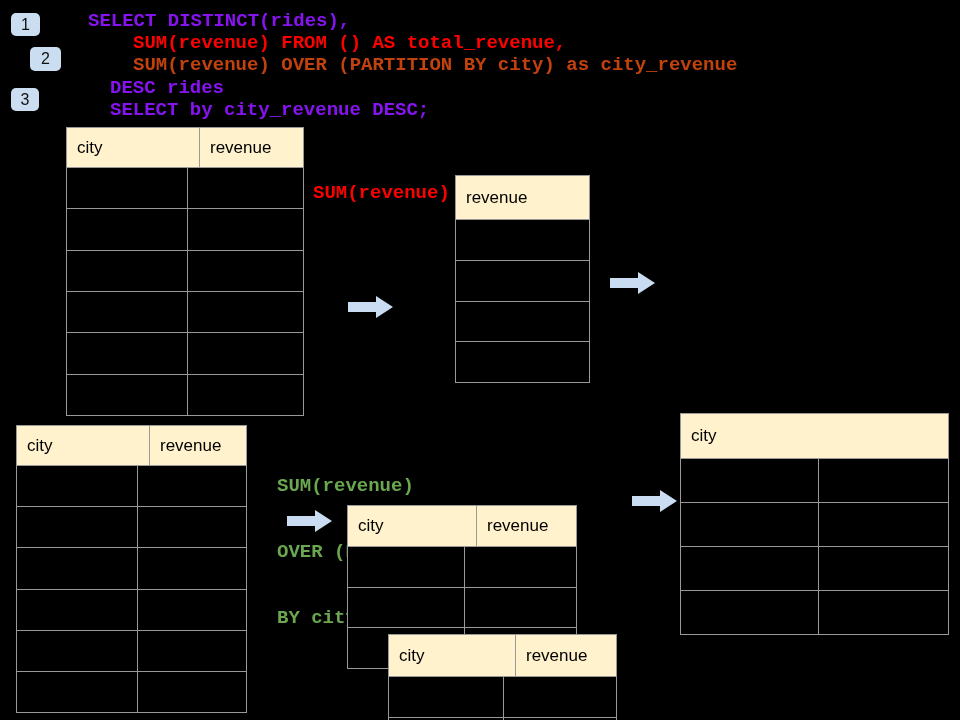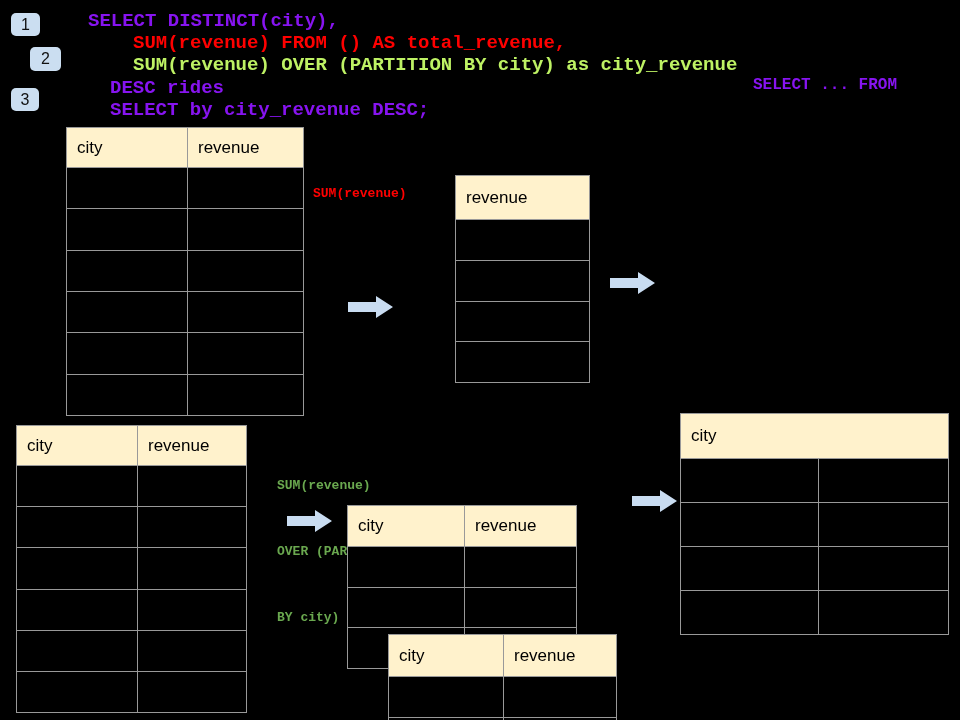--- a/index.html
+++ b/index.html
@@ -5,57 +5,56 @@
   html,body{margin:0;padding:0;}
   body{width:960px;height:720px;background:#000;overflow:hidden;position:relative;
        font-family:"Liberation Sans",sans-serif;}
 
   
   .code{position:absolute;font-family:"Liberation Mono","DejaVu Sans Mono",monospace;
         font-weight:bold;font-size:19px;line-height:22px;white-space:pre;}
   .code-sm{position:absolute;font-family:"Liberation Mono","DejaVu Sans Mono",monospace;
         font-weight:bold;font-size:16px;line-height:21px;white-space:pre;}
   .ann{position:absolute;font-family:"Liberation Mono","DejaVu Sans Mono",monospace;
-        font-weight:bold;font-size:13px;line-height:23px;white-space:pre;}
+        font-weight:bold;font-size:19px;line-height:23px;white-space:pre;}
 
   
   .badge{position:absolute;background:#CBDEF1;border-radius:5px;
          display:flex;align-items:center;justify-content:center;
          font-size:16px;color:#111;font-family:"Liberation Sans",sans-serif;}
 
   
   .tbl{position:absolute;display:flex;flex-direction:column;box-sizing:border-box;
        border:1px solid #999999;background:#000;}
   .row{display:flex;flex:1 1 0;border-top:1px solid #999999;min-height:0;}
-  .row.head{flex:0 0 auto;border-top:none;background:#FFF2CC;}
+  .row.head{flex:0 0 auto;border-top:none;background:#FFF2CC;gap:12px;}
   .cell{display:flex;align-items:center;box-sizing:border-box;border-left:1px solid #999999;
         padding-left:10px;font-size:17px;color:#000;min-width:0;}
   .cell:first-child{border-left:none;}
   .cell.grow{flex:1 1 auto;}
 
   
   .arrow{position:absolute;width:46px;height:24px;}
   .arrow svg{display:block;width:100%;height:100%;}
   .arrow polygon{fill:#C9DCF1;}
 </style>
 </head>
 <body>
 
 <div class="badge" style="left:11px;top:13px;width:29px;height:23px;">1</div>
 <div class="badge" style="left:30px;top:47px;width:31px;height:24px;">2</div>
 <div class="badge" style="left:11px;top:88px;width:28px;height:23px;">3</div>
 
-<div class="code" style="left: 88px; top: 10px; color: rgb(135, 20, 240);">SELECT DISTINCT(city),</div>
+<div class="code" style="left: 88px; top: 10px; color: rgb(135, 20, 240);">SELECT DISTINCT(rides),</div>
 <div class="code" style="left: 133px; top: 32px; color: rgb(255, 0, 0);">SUM(revenue) FROM () AS total_revenue,</div>
-<div class="code" style="left: 133px; top: 54px; color: #bef264;">SUM(revenue) OVER (PARTITION BY city) as city_revenue</div>
+<div class="code" style="left: 133px; top: 54px; color: #c2410c;">SUM(revenue) OVER (PARTITION BY city) as city_revenue</div>
 <div class="code" style="left: 110px; top: 77px; color: rgb(135, 20, 240);">DESC rides</div>
 <div class="code" style="left: 110px; top: 99px; color: rgb(135, 20, 240);">SELECT by city_revenue DESC;</div>
 
 <div class="code-sm" style="left: 753px; top: 33px; color: rgb(135, 20, 240);">
-  <div>SELECT ... FROM</div>
 </div>
 
 <div class="ann" style="left: 313px; top: 136px; color: rgb(255, 0, 0);">
   <div>SUM(revenue)</div>
 </div>
 
 <div class="ann" style="left: 277px; top: 431px; line-height: 22px; color: rgb(106, 168, 79);">
   <div>SUM(revenue)</div>
   <div>OVER (PARTITION</div>
   <div>BY city)</div>

